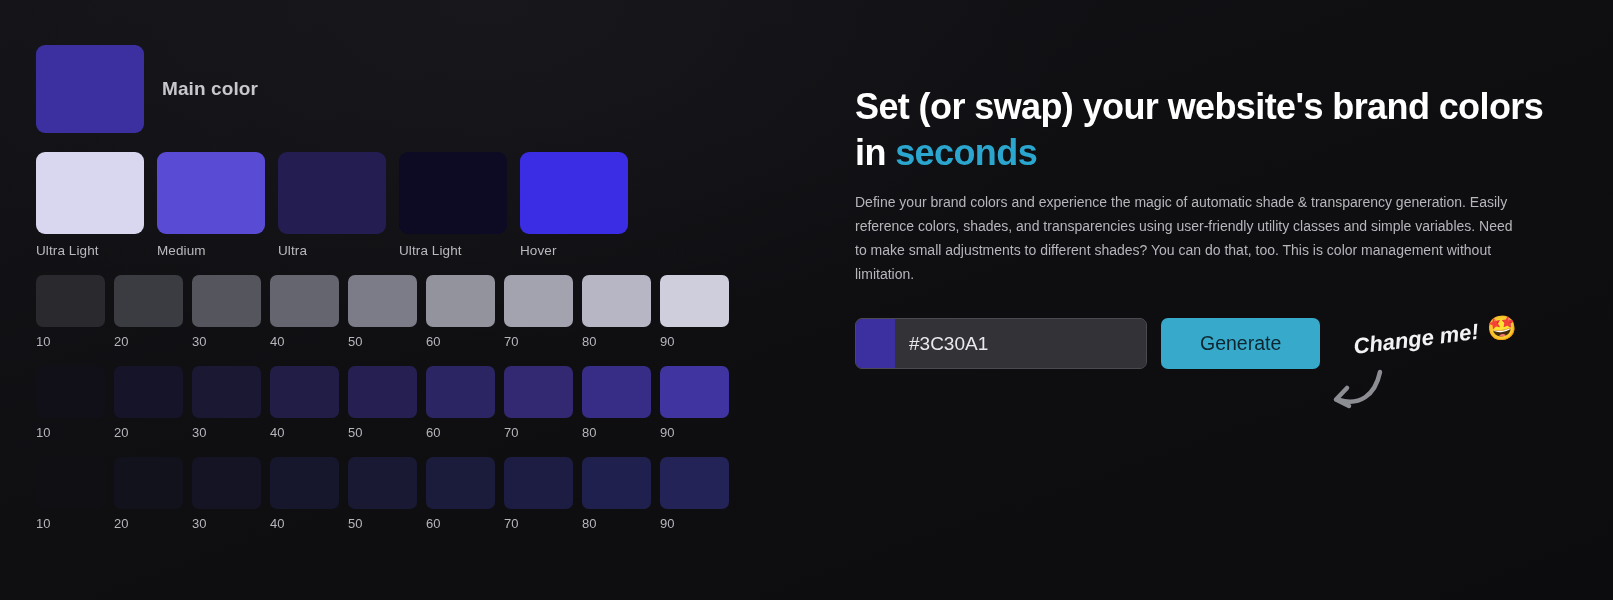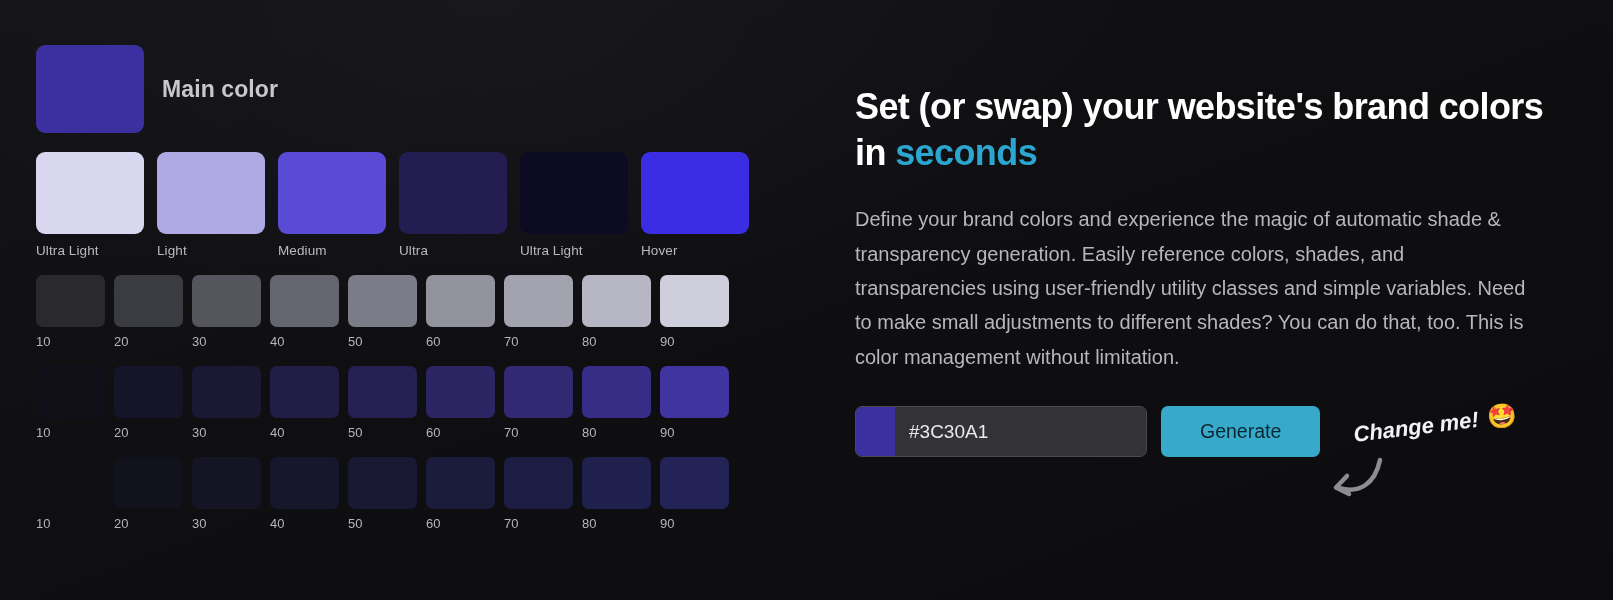--- a/index.html
+++ b/index.html
@@ -36,21 +36,21 @@
     gap: 18px;
   }
 
   .main-swatch {
     width: 108px;
     height: 88px;
     border-radius: 9px;
   }
 
   .main-color-label {
-    font-size: 23px;
+    font-size: 19px;
     font-weight: bold;
     color: #c7c7cc;
     letter-spacing: 0.1px;
   }
 
   
   .named-row {
     display: flex;
     gap: 21px;
     margin-top: 19px;
@@ -98,22 +98,22 @@
   #hero-heading {
     font-size: 36px;
     line-height: 1.28;
     font-weight: bold;
     color: #ffffff;
     letter-spacing: -0.6px;
   }
   #hero-heading .accent { color: #2aa6cf; }
 
   #hero-paragraph {
-    margin-top: 26px;
-    font-size: 20px;
+    margin-top: 14px;
+    font-size: 14px;
     line-height: 1.72;
     color: #b6b6bb;
     max-width: 672px;
   }
 
   
   #generate-form {
     margin-top: 32px;
     display: flex;
     align-items: center;
@@ -196,24 +196,20 @@
       <div class="main-swatch" style="background: rgb(60, 48, 161);"></div>
       <div class="main-color-label">Main color</div>
     </div>
 
     <div class="named-row" id="named-row">
         <div class="named-cell">
           <div class="named-swatch" style="background: rgb(217, 215, 240);"></div>
           <div class="named-label">Ultra Light</div>
         </div>
         <div class="named-cell">
-          <div class="named-swatch" style="background: rgb(176, 170, 228);"></div>
-          <div class="named-label">Light</div>
-        </div>
-        <div class="named-cell">
           <div class="named-swatch" style="background: rgb(90, 75, 212);"></div>
           <div class="named-label">Medium</div>
         </div>
         <div class="named-cell">
           <div class="named-swatch" style="background: rgb(36, 29, 82);"></div>
           <div class="named-label">Ultra</div>
         </div>
         <div class="named-cell">
           <div class="named-swatch" style="background: rgb(13, 10, 36);"></div>
           <div class="named-label">Ultra Light</div>

